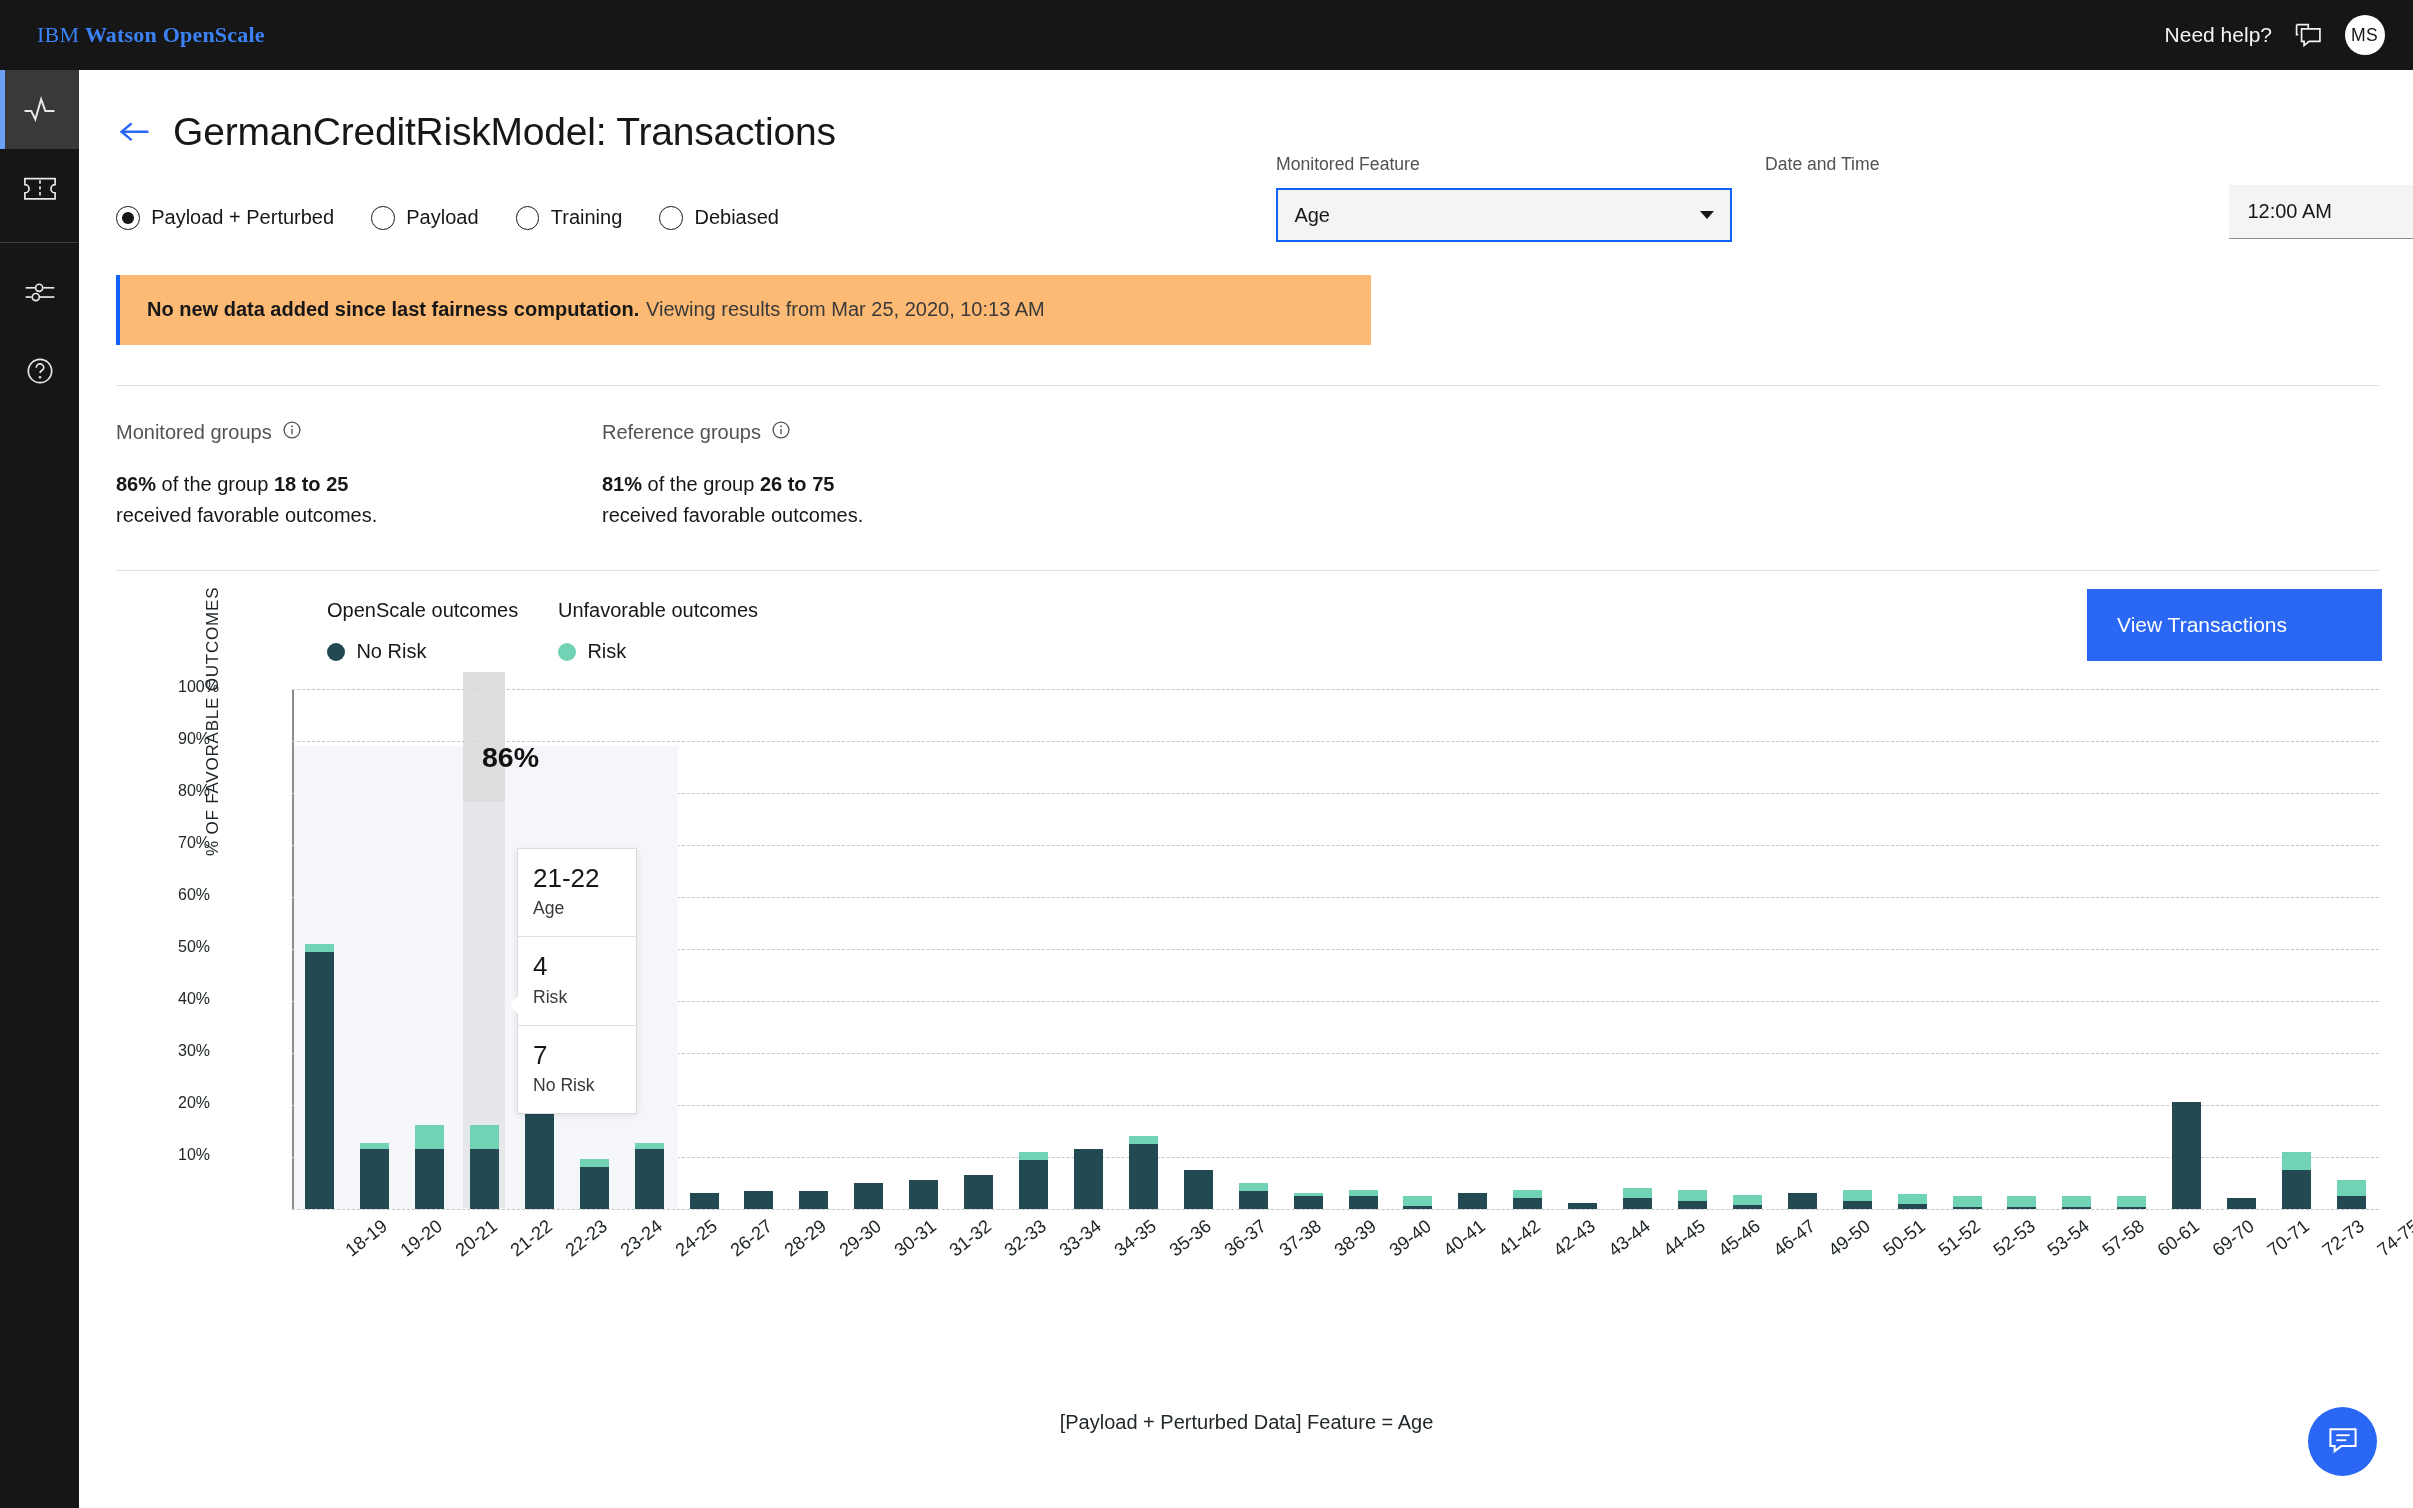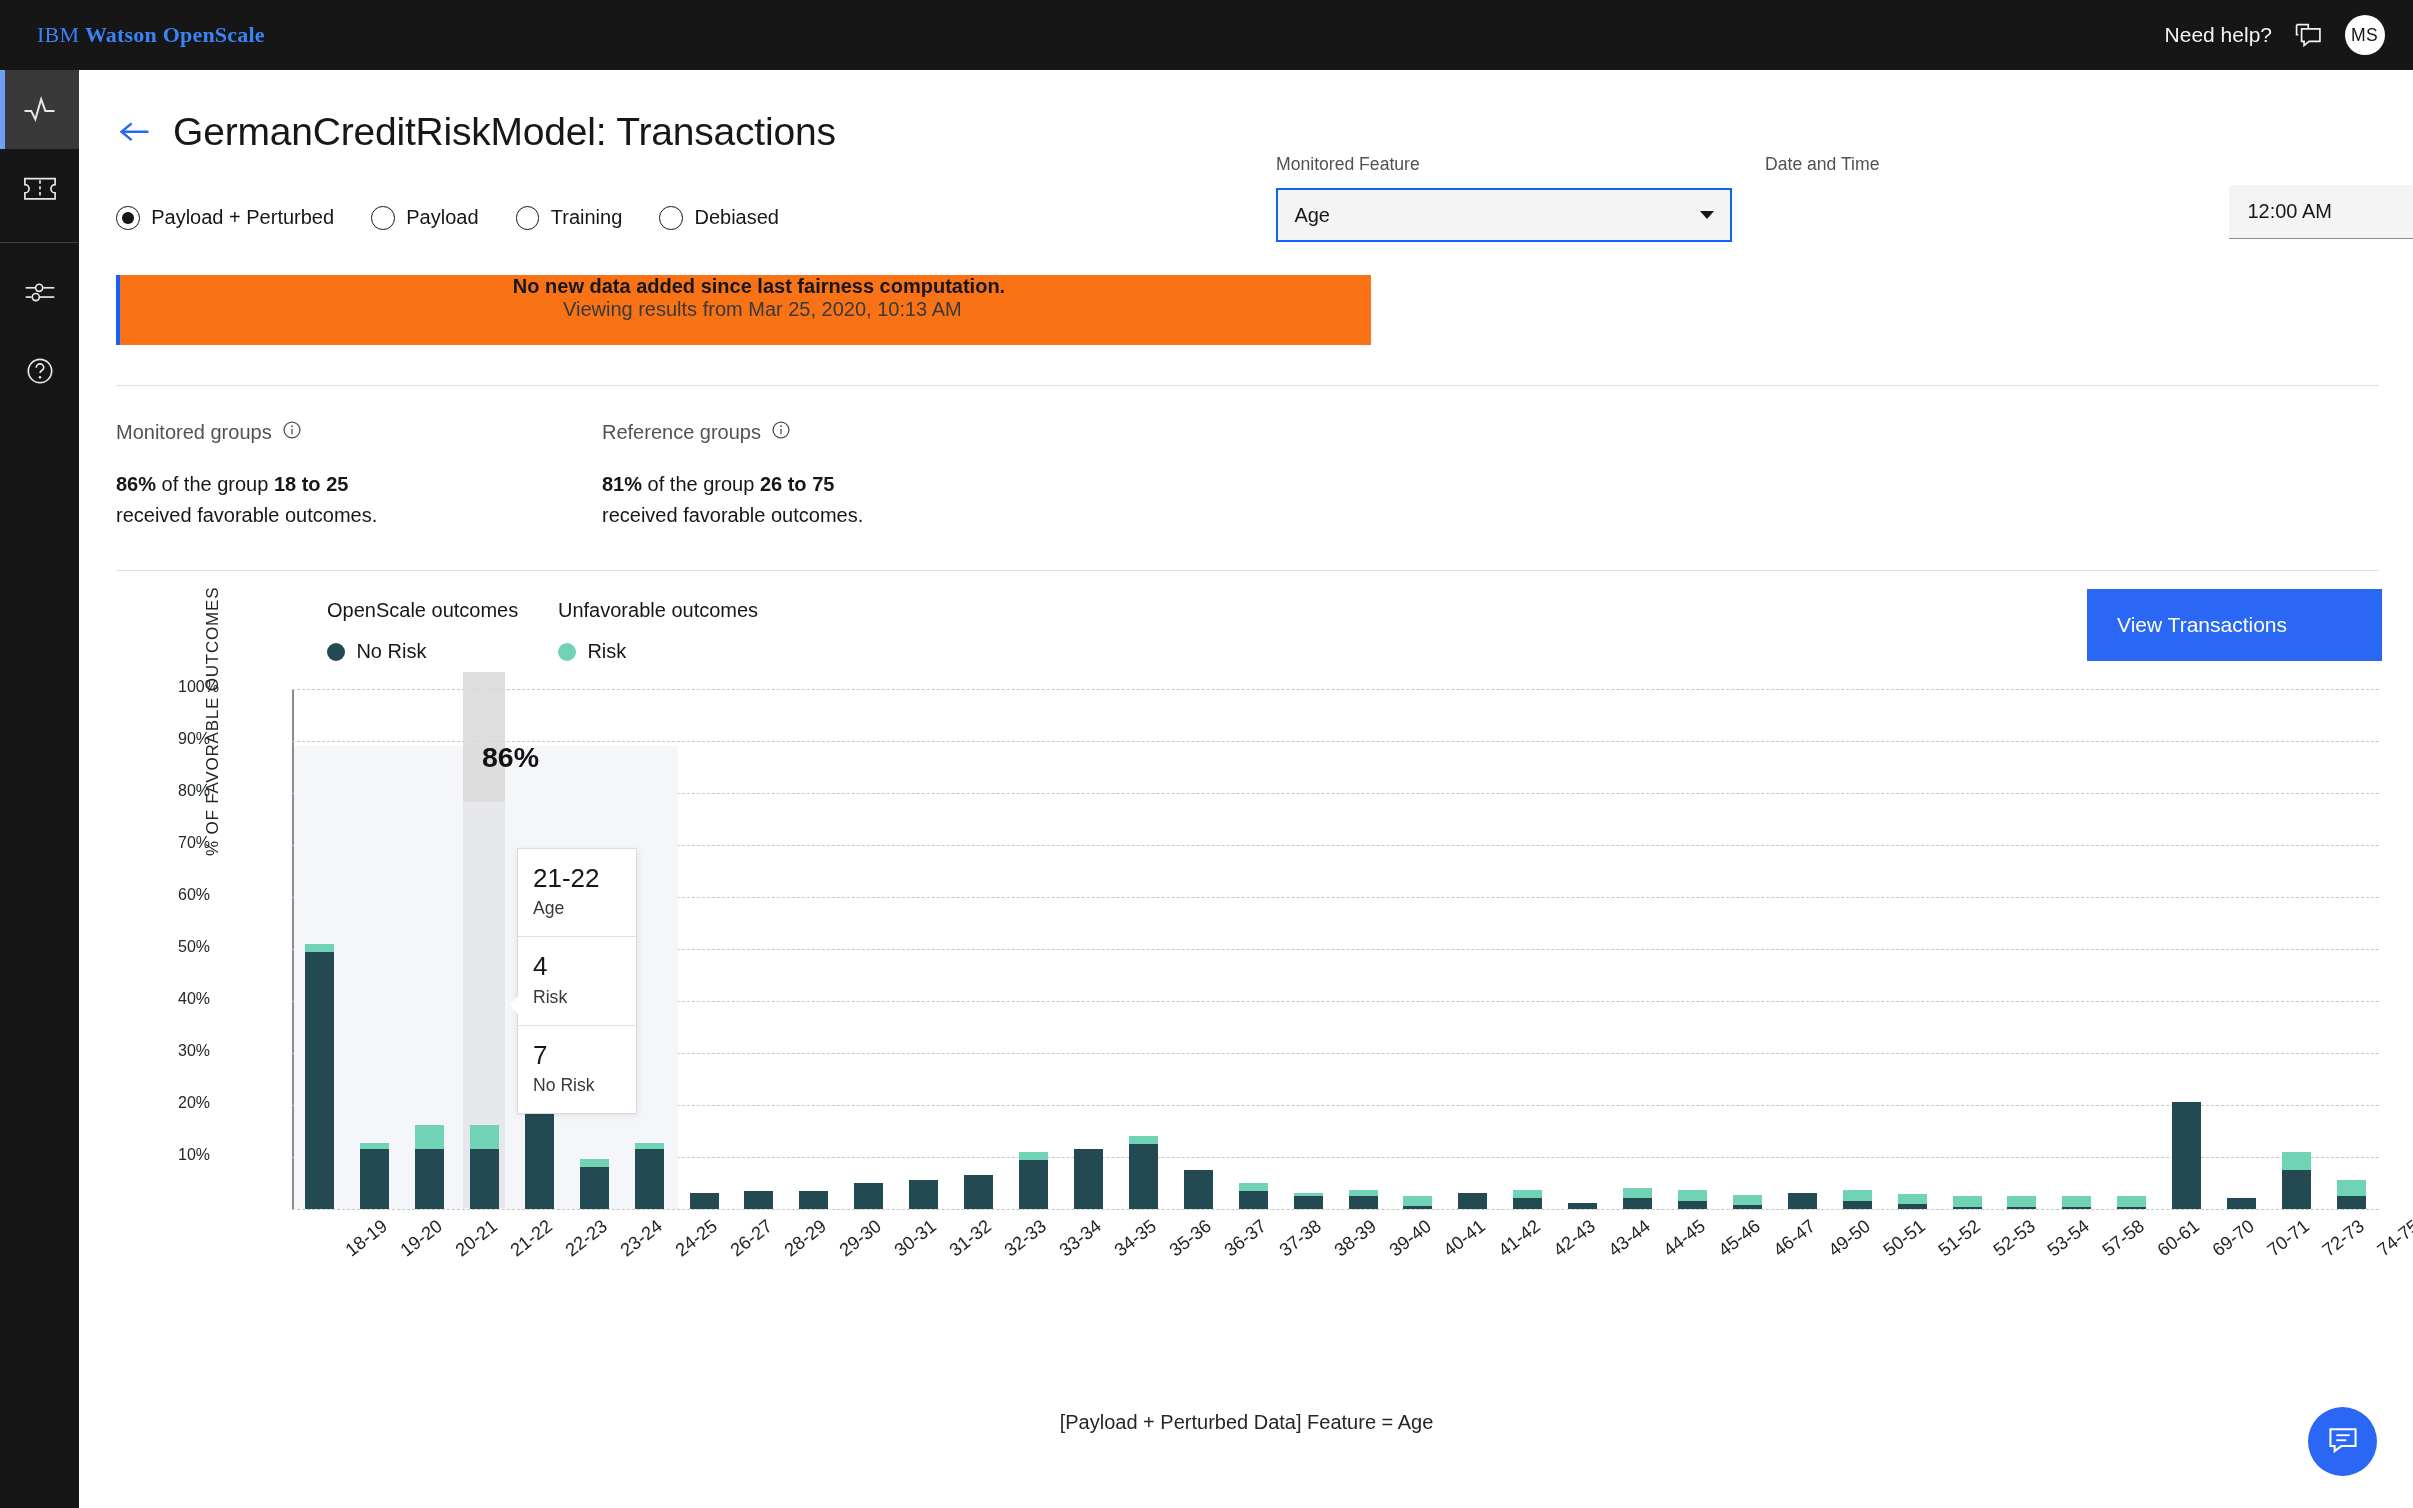--- a/index.html
+++ b/index.html
@@ -88,23 +88,23 @@
     display: flex; align-items: center; padding: 0 18.4px;
     font-size: 20px; color: #171717; cursor: pointer; position: relative;
   }
   .select-box.focused { outline: 2.5px solid #0f62fe; outline-offset: -2.5px; border-bottom: none; }
   .select-box .val { flex: 1; }
   .chev { width: 0; height: 0; border-left: 7.5px solid transparent; border-right: 7.5px solid transparent; border-top: 8.4px solid #161616; }
 
   
   .banner {
     margin: 45px 0 0 37px; width: 1255px; height: 70px;
-    background: #f97316; border-left: 4.2px solid #0f62fe;
+    background: #fdba74; border-left: 4.2px solid #0f62fe;
     display: flex; align-items: center; padding-left: 27px;
-    font-size: 20px; color: #171717; flex-direction: column;
+    font-size: 20px; color: #171717;
   }
   .banner b { font-weight: 700; }
   .banner .sub { color: #393939; margin-left: 6.7px; }
 
   .divider { margin: 40px 0 0 37px; width: 2263px; height: 0.8px; background: #e0e0e0; }
 
   
   .groups { display: flex; padding: 35px 0 0 37px; }
   .group-col { width: 486px; }
   .group-head { font-size: 20px; color: #525252; display: flex; align-items: center; gap: 10px; }

